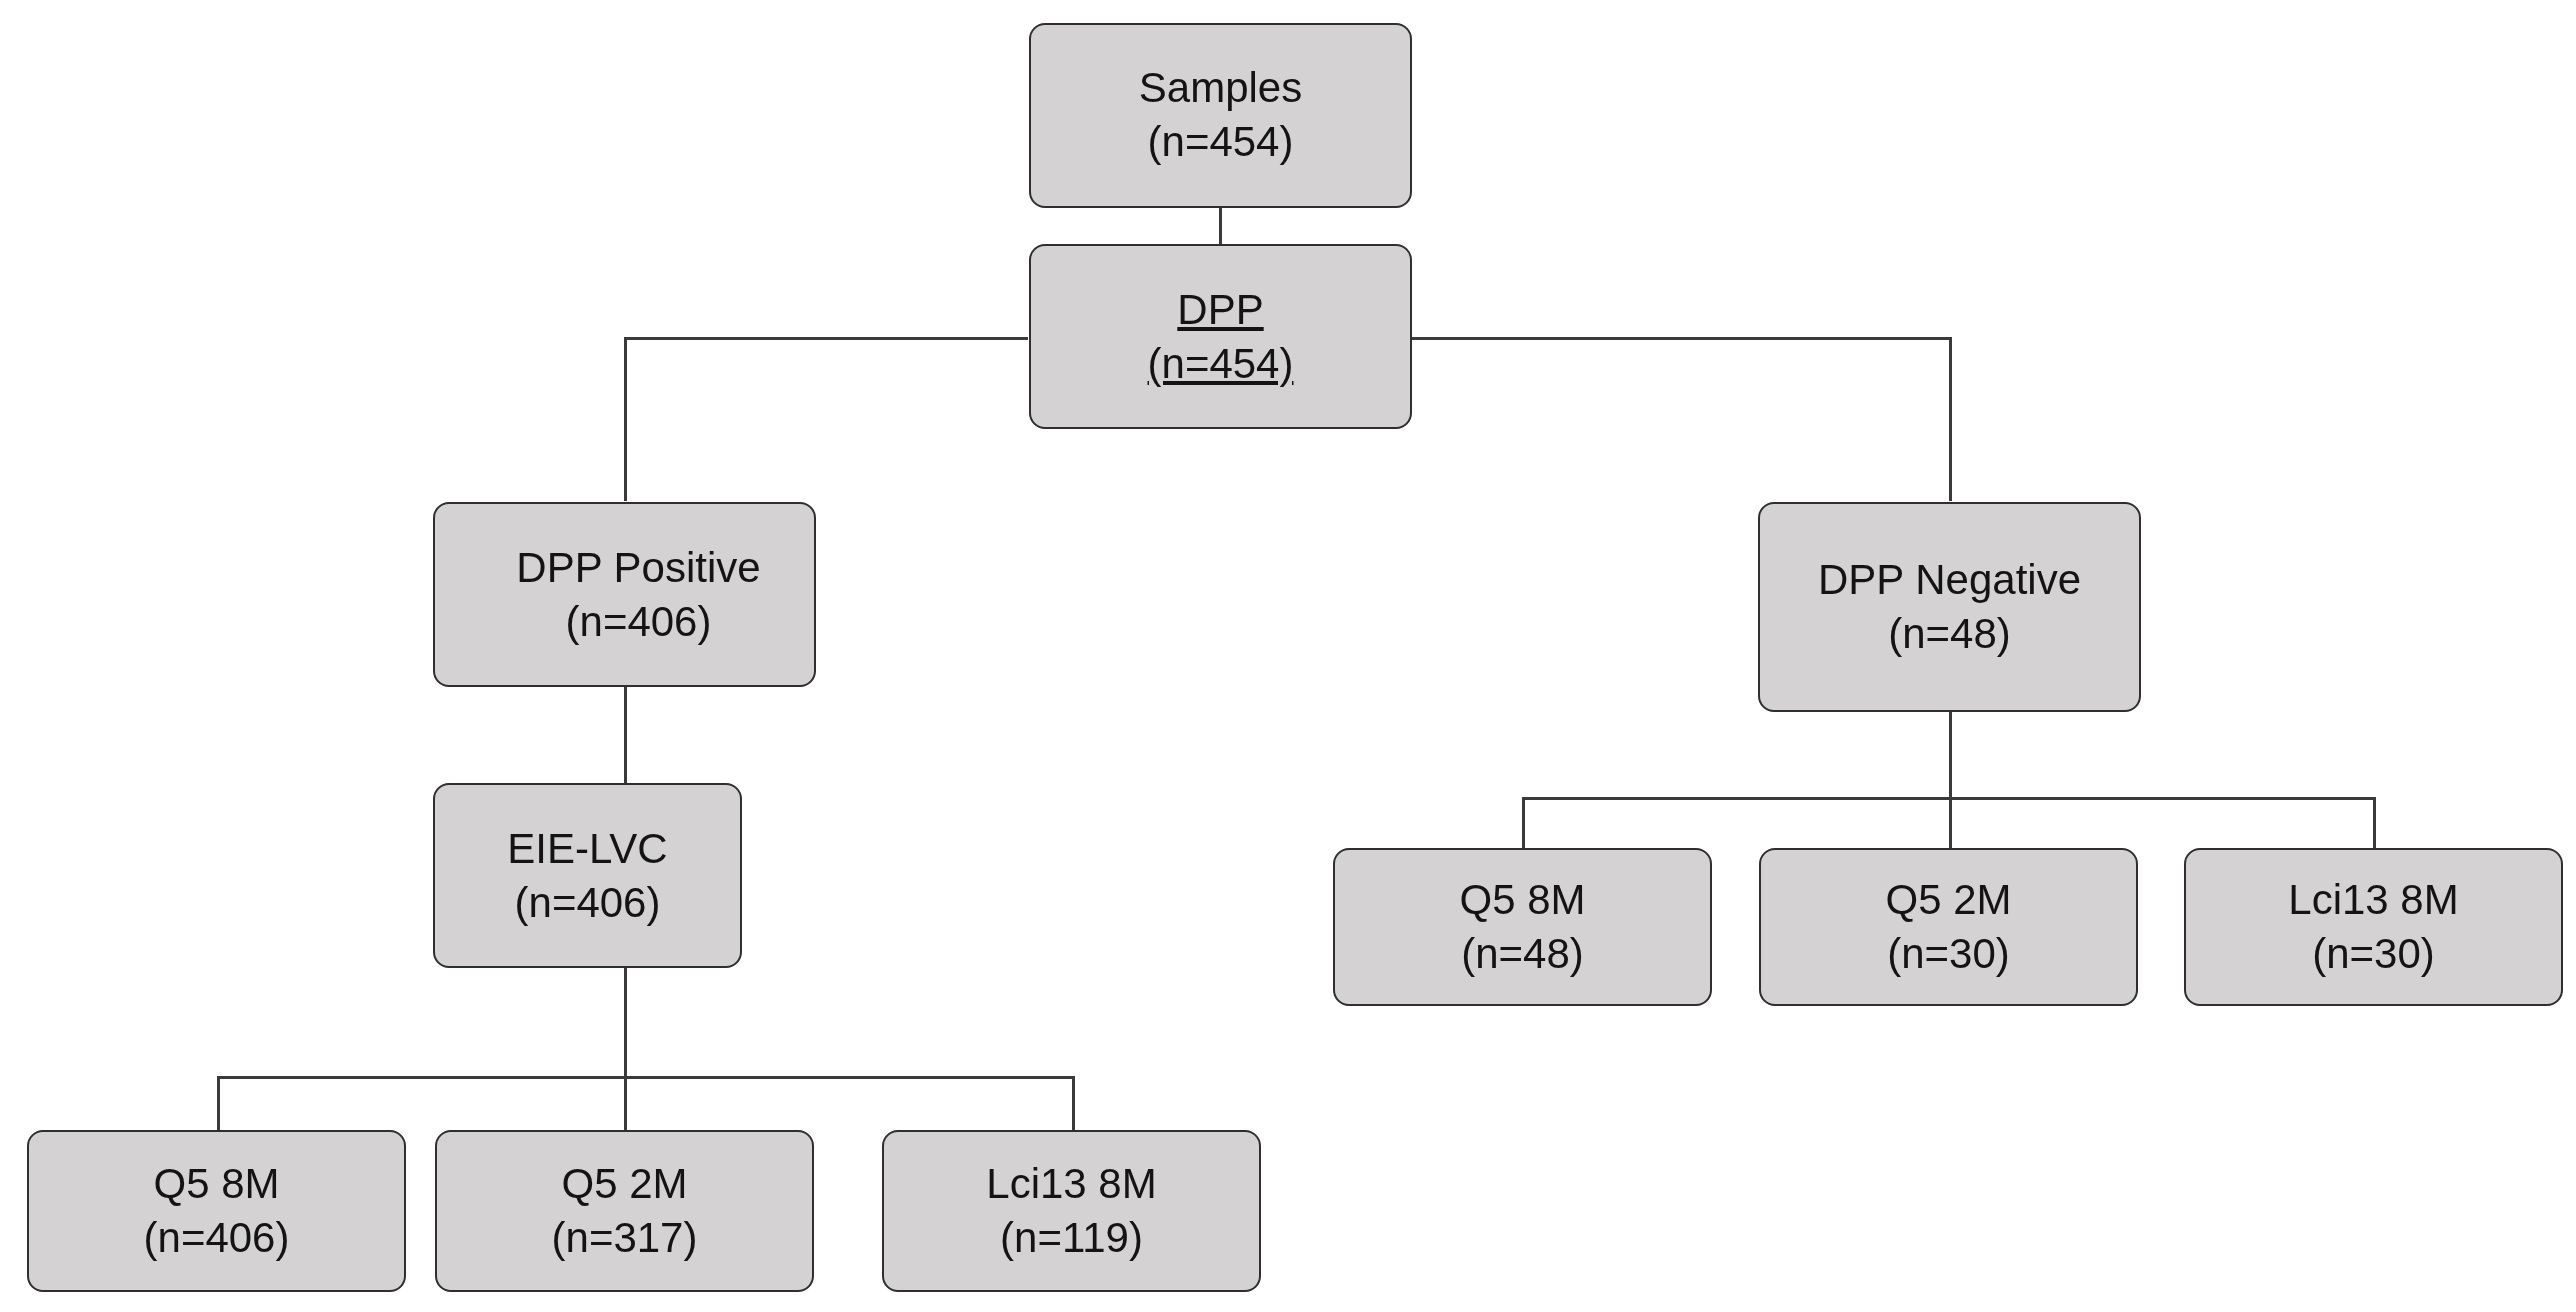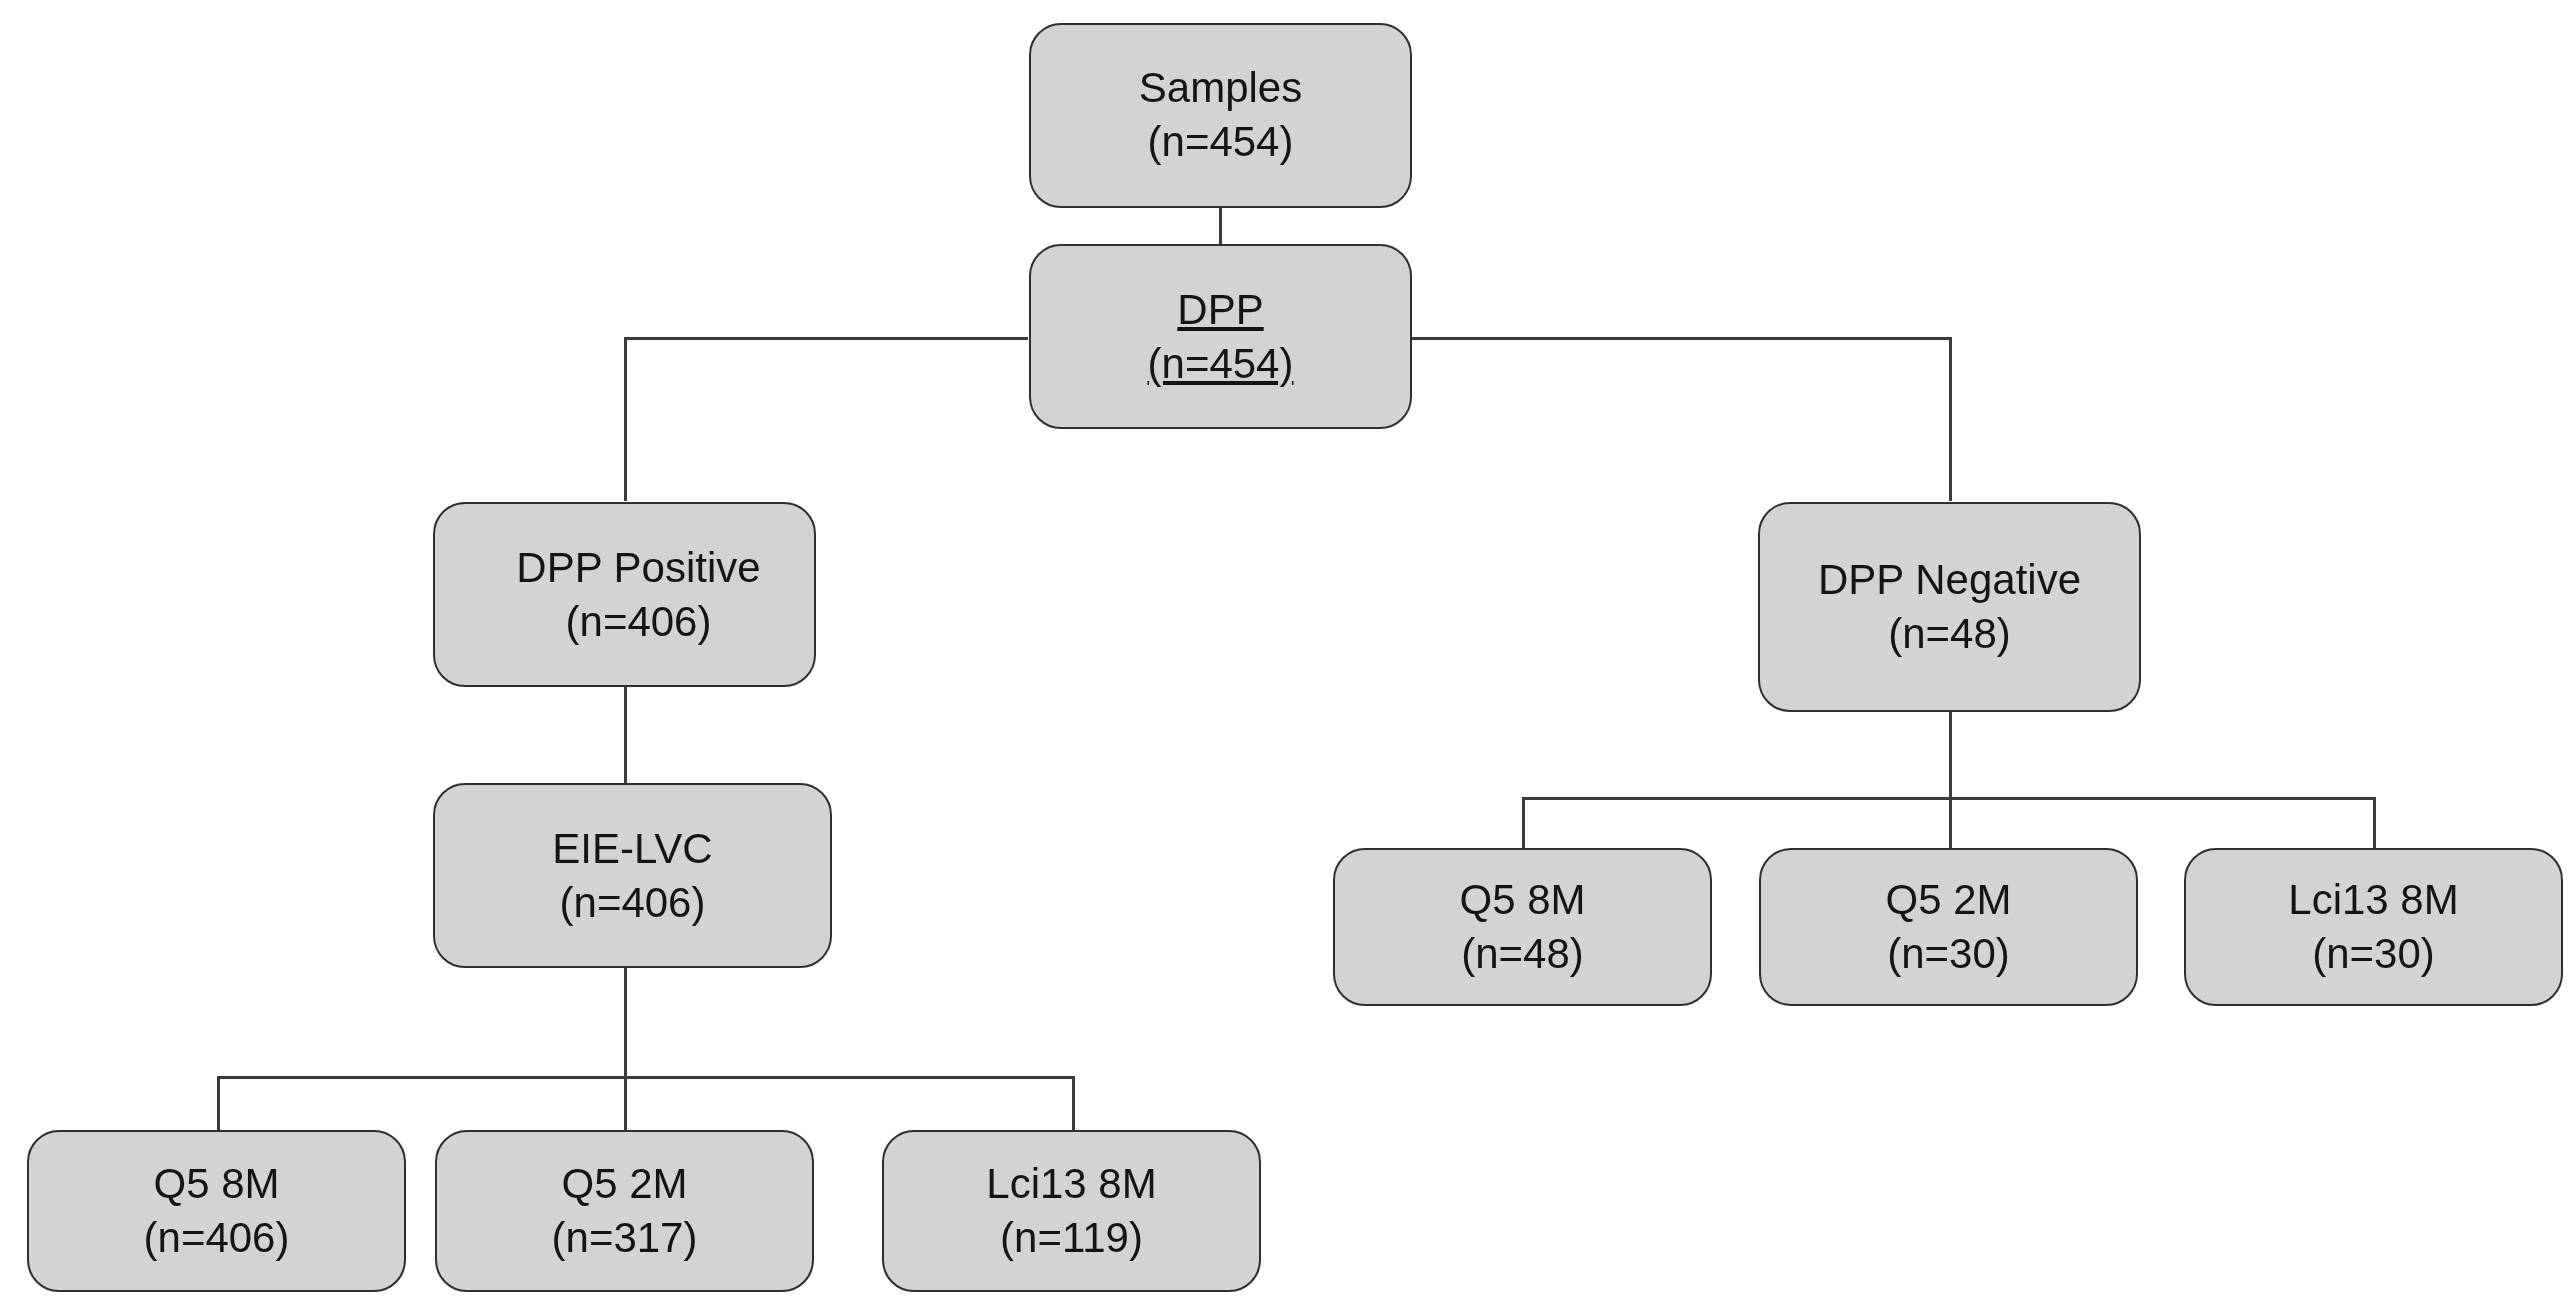--- a/index.html
+++ b/index.html
@@ -16,40 +16,40 @@
     width: 2576px;
     height: 1313px;
     background: var(--bg);
     font-family: "Liberation Sans", sans-serif;
     overflow: hidden;
   }
   .node {
     position: absolute;
     background: var(--box-fill);
     border: 2.7px solid var(--box-border);
-    border-radius: 32px;
+    border-radius: 16px;
     display: flex;
     flex-direction: column;
     align-items: center;
     justify-content: center;
     text-align: center;
     color: var(--text);
     font-size: 42px;
     line-height: 1.28;
   }
   .node span { display: block; white-space: nowrap; }
   .seg { position: absolute; background: var(--line); }
   .seg.h { height: 2.7px; }
   .seg.v { width: 2.7px; }
 
   
   #n-samples      { left: 1029px; top: 22.6px;   width: 383px; height: 185px; }
   #n-dpp          { left: 1029px; top: 244px;  width: 383px; height: 185px; text-decoration: underline; }
   #n-dpp-positive { left: 433px;  top: 502px;  width: 383px; height: 185px; padding-left: 28px; }
-  #n-eie-lvc      { left: 433px;  top: 783px;  width: 399px; height: 185px; }
+  #n-eie-lvc      { left: 433px;  top: 783px;  width: 309px; height: 185px; }
   #n-dpp-negative { left: 1758px; top: 502px;  width: 383px; height: 210px; }
   #n-neg-q5-8m    { left: 1333px; top: 848px;  width: 379px; height: 158px; }
   #n-neg-q5-2m    { left: 1759px; top: 848px;  width: 379px; height: 158px; }
   #n-neg-lci13-8m { left: 2184px; top: 848px;  width: 379px; height: 158px; }
   #n-pos-q5-8m    { left: 27px;   top: 1130px; width: 379px; height: 162px; }
   #n-pos-q5-2m    { left: 435px;  top: 1130px; width: 379px; height: 162px; }
   #n-pos-lci13-8m { left: 882px;  top: 1130px; width: 379px; height: 162px; }
 
   
   #c-samples-dpp      { left: 1219px; top: 208px;  height: 38px;  }

